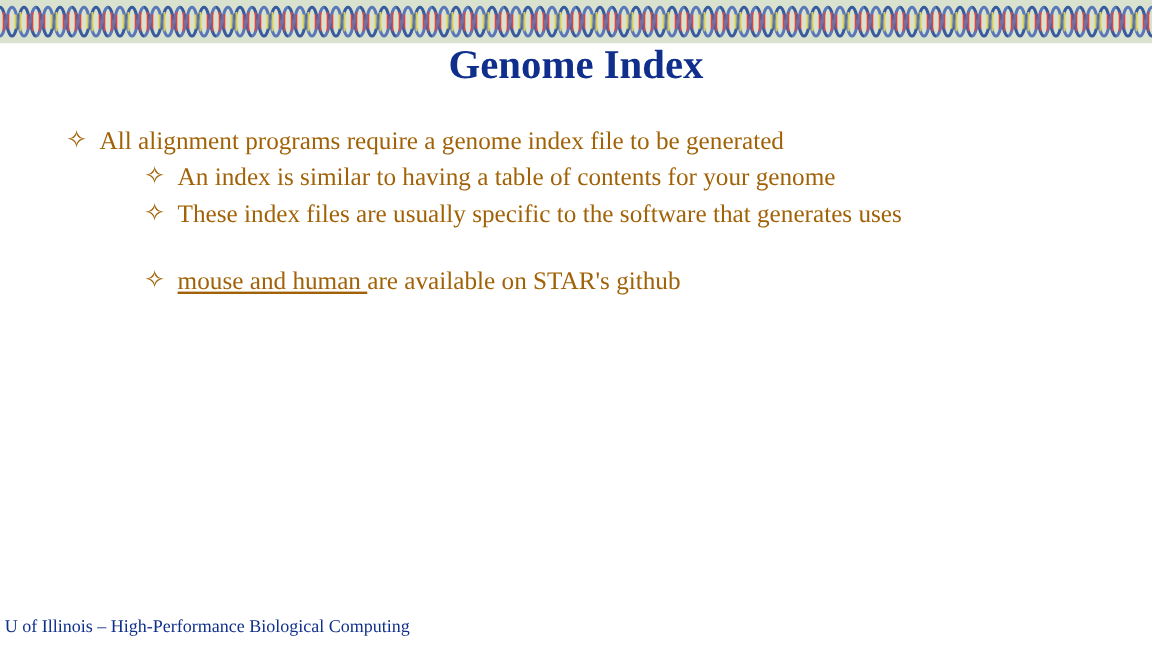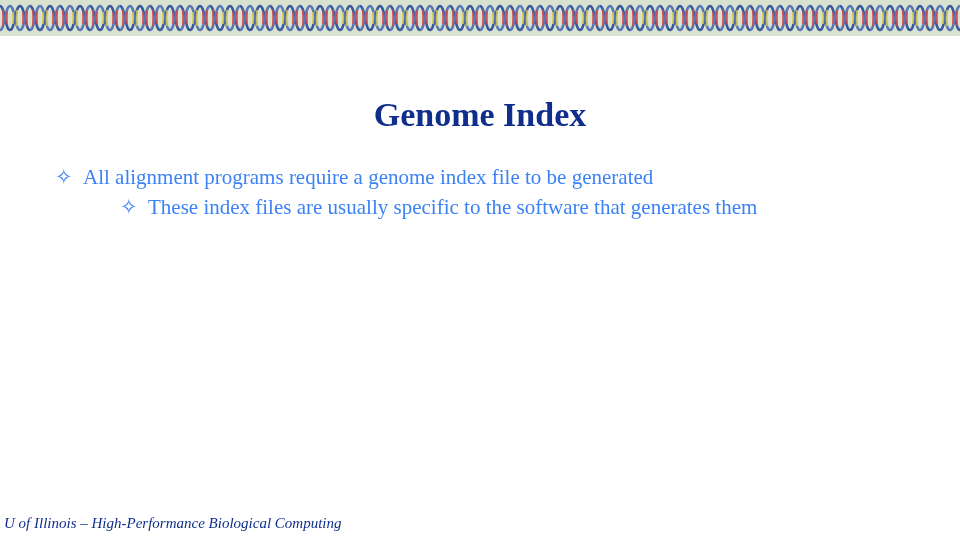--- a/index.html
+++ b/index.html
@@ -21,26 +21,25 @@
     line-height: 36px;
   }
   .dna-strip svg {
     display: block;
   }
   .title {
     text-align: center;
     color: #102f8c;
     font-weight: bold;
     font-size: 34px;
-    margin-top: 60px;
   }
   .content {
     margin: 30px 60px 16px 55px;
     font-size: 21px;
-    color: #3b82f6;
+    color: #a16207;
     line-height: 1.25;
   }
   .b1 {
     margin-bottom: 4px;
   }
   .b2 {
     padding-left: 65px;
     margin-bottom: 4px;
   }
   .gap {
@@ -57,21 +56,20 @@
     vertical-align: top;
     width: calc(100% - 28px);
   }
   .underline {
     text-decoration: underline;
   }
   .footer {
     position: absolute;
     bottom: 8px;
     left: 4px;
-    font-style: italic;
     font-size: 15px;
     color: #102f8c;
     font-family: Georgia, 'Times New Roman', Times, serif;
   }
 </style>
 </head>
 <body>
 
 <div class="dna-strip">
   <svg width="1000" height="36" viewBox="0 0 1000 36">
@@ -127,24 +125,30 @@
 </div>
 
 <div class="title">Genome Index</div>
 
 <div class="content">
 
   <div class="b1">
     <span class="bullet">✧</span><span class="txt">All alignment programs require a genome index file to be generated</span>
   </div>
   <div class="b2">
-    <span class="bullet">✧</span><span class="txt">These index files are usually specific to the software that generates them</span>
+    <span class="bullet">✧</span><span class="txt">An index is similar to having a table of contents for your genome</span>
+  </div>
+  <div class="b2">
+    <span class="bullet">✧</span><span class="txt">These index files are usually specific to the software that generates uses</span>
   </div>
 
   <div class="gap"></div>
 
+  <div class="b2">
+    <span class="bullet">✧</span><span class="txt"><span class="underline">mouse and human </span><span>are available on STAR's github</span></span>
+  </div>
 
   <div class="gap"></div>
 
 
 </div>
 
 <div class="footer">U of Illinois – High-Performance Biological Computing</div>
 
 </body></html>

